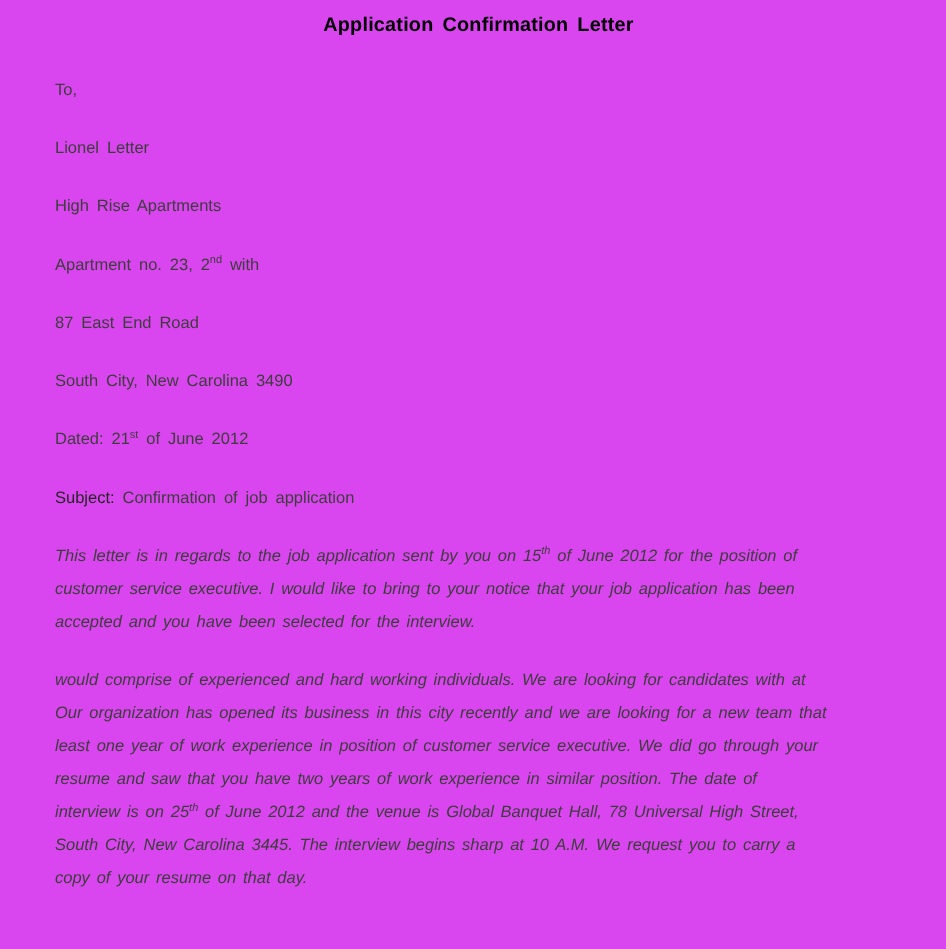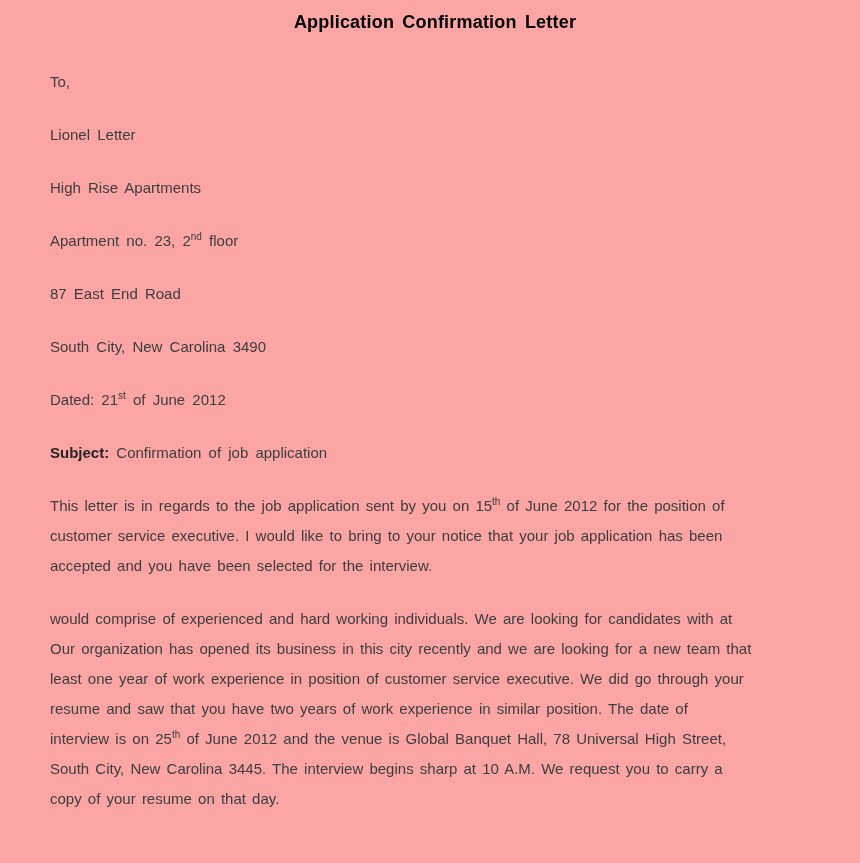--- a/index.html
+++ b/index.html
@@ -12,21 +12,21 @@
     height: 863px;
     overflow: hidden;
     font-family: "Liberation Sans", "DejaVu Sans", sans-serif;
     color: #3d3d3d;
   }
   .page {
     box-sizing: border-box;
     width: 860px;
     height: 863px;
     padding: 0 40px 0 50px;
-    background: #fca5a5;
+    background: #d946ef;
   }
   .doc-title {
     margin: 0;
     padding-top: 10px;
     height: 24px;
     line-height: 24px;
     margin-bottom: 33px;
     text-align: center;
     font-size: 18px;
     font-weight: bold;
@@ -44,45 +44,46 @@
   }
   .paragraph {
     margin: 0 0 23px 0;
   }
   .paragraph .pline {
     font-size: 15px;
     line-height: 30px;
     height: 30px;
     word-spacing: 2px;
     white-space: nowrap;
+    font-style: italic;
   }
   sup {
     font-size: 10px;
     line-height: 0;
     vertical-align: super;
   }
   .bold-label {
-    font-weight: bold;
+    font-weight: normal;
     color: #262626;
   }
 </style>
 </head>
 <body>
 
 <div class="page">
 
   <h1 class="doc-title">Application Confirmation Letter</h1>
 
   <div class="line">To,</div>
 
   <div class="line">Lionel Letter</div>
 
   <div class="line">High Rise Apartments</div>
 
-  <div class="line"><span>Apartment no. 23, 2</span><sup>nd</sup><span> floor</span></div>
+  <div class="line"><span>Apartment no. 23, 2</span><sup>nd</sup><span> with</span></div>
 
   <div class="line">87 East End Road</div>
 
   <div class="line">South City, New Carolina 3490</div>
 
   <div class="line"><span>Dated: 21</span><sup>st</sup><span> of June 2012</span></div>
 
   <div class="line">
     <span class="bold-label">Subject:</span><span> Confirmation of job application</span>
   </div>

